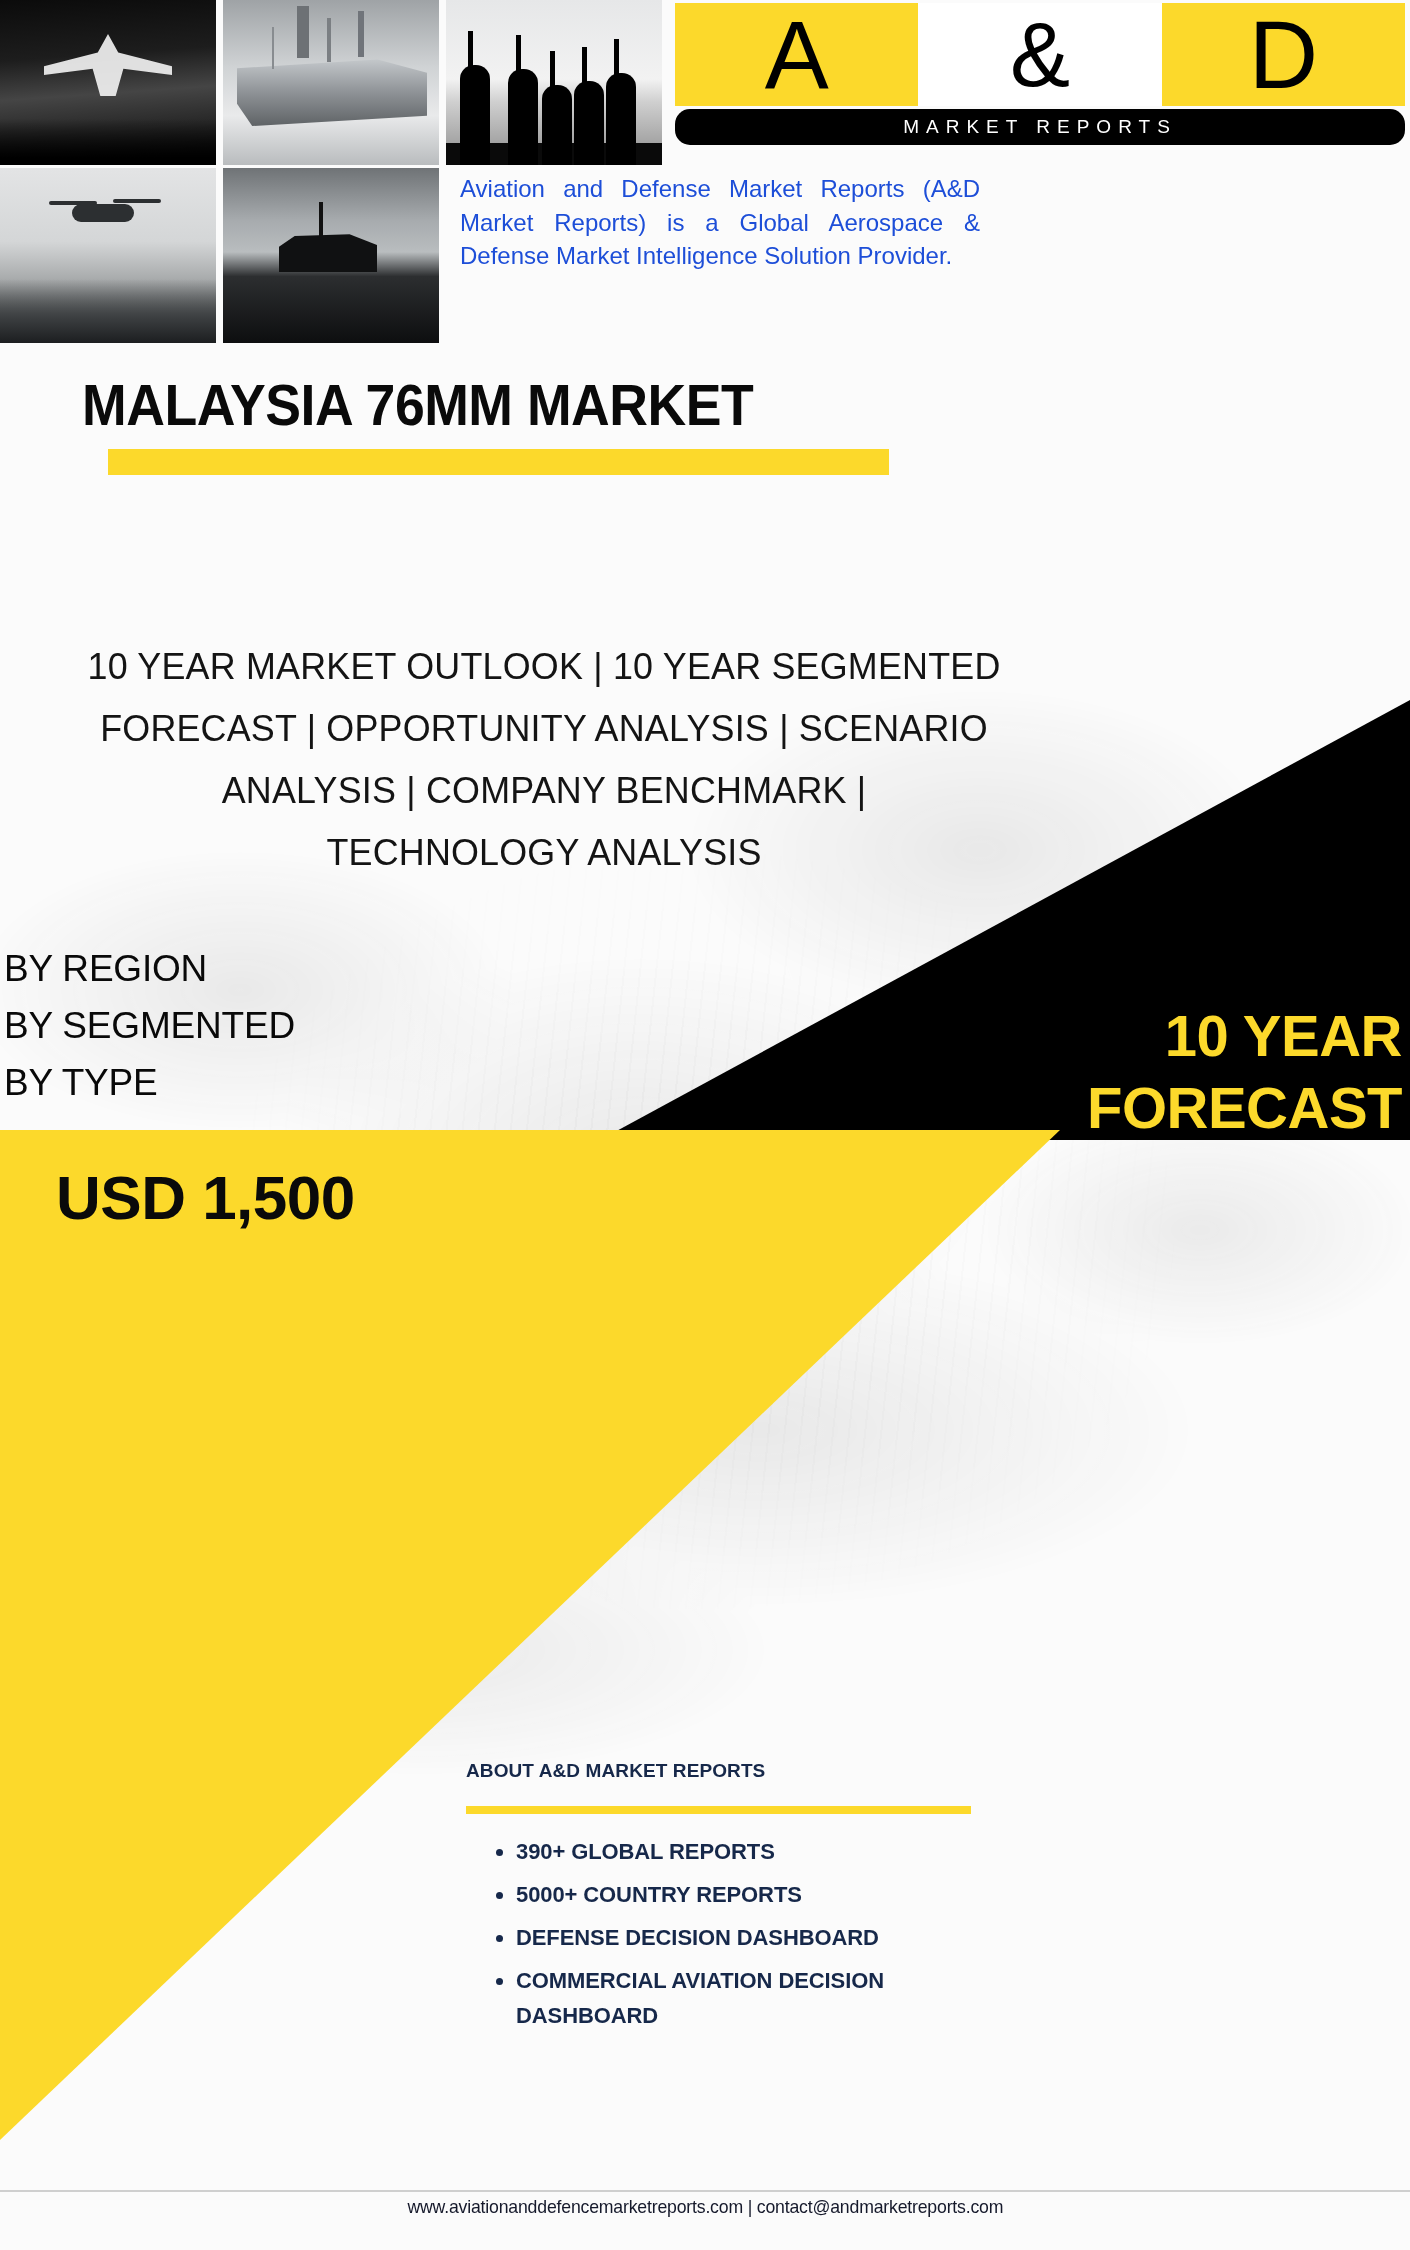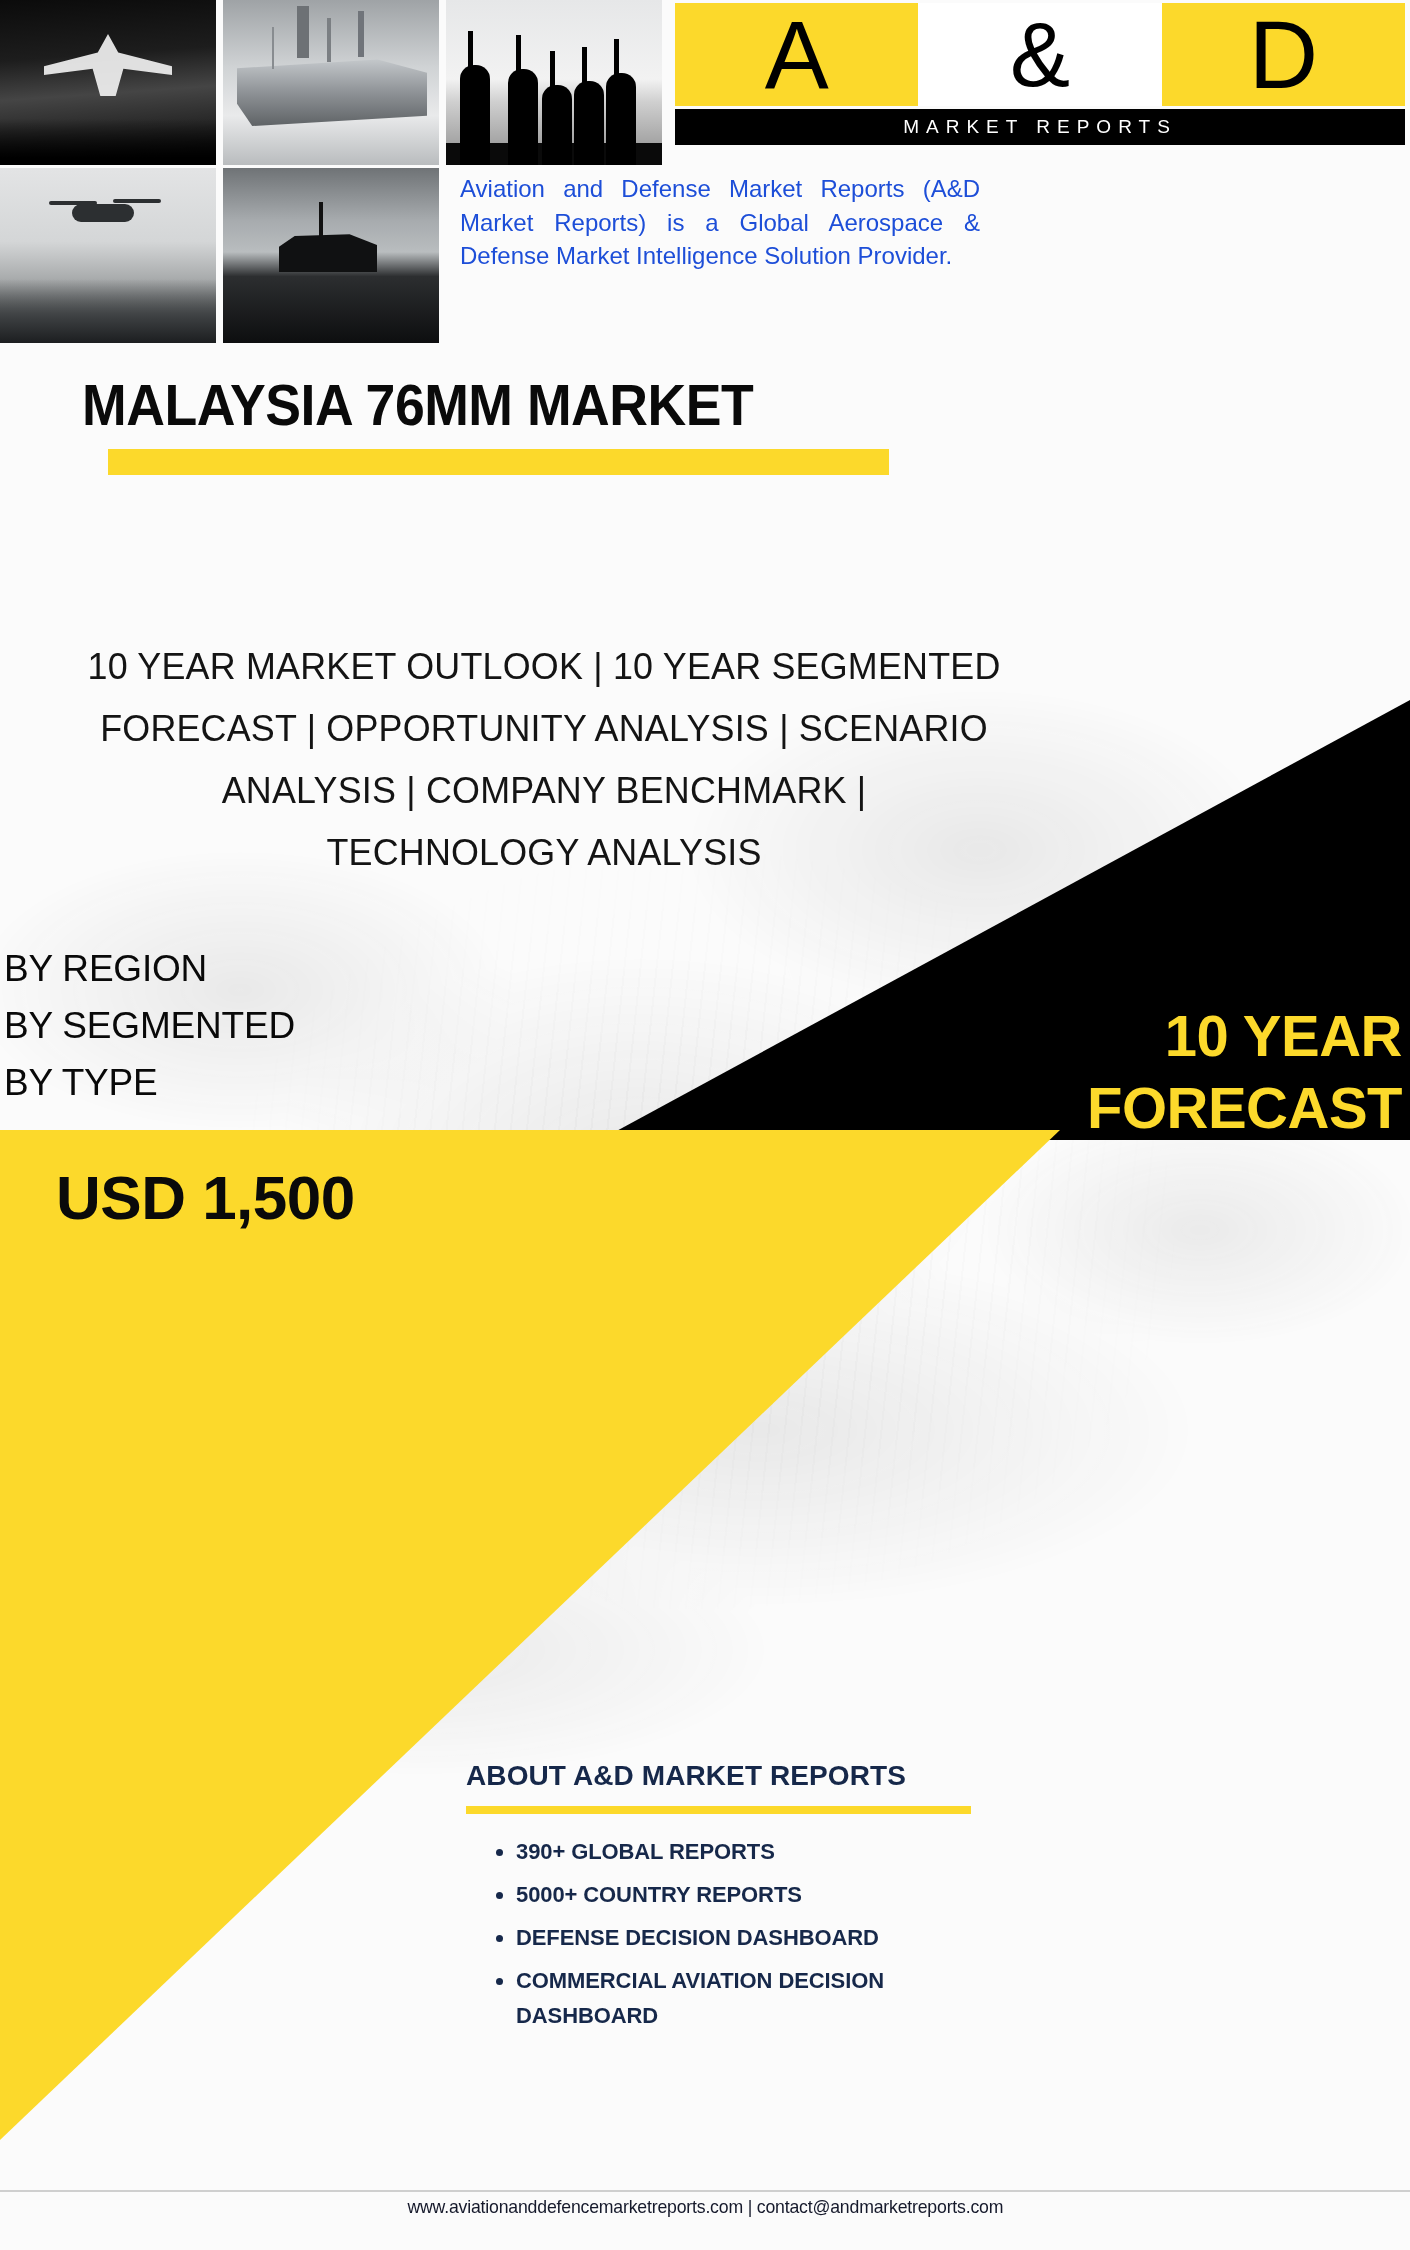--- a/index.html
+++ b/index.html
@@ -89,21 +89,21 @@
 
   
   .logo{position:absolute;left:675px;top:3px;width:730px;height:142px;}
   .logo-row{position:absolute;left:0;top:0;width:730px;height:103px;display:flex;}
   .logo-cell{flex:1;display:flex;align-items:center;justify-content:center;
     font-weight:400;font-size:96px;line-height:1;color:#000;font-family:"Liberation Sans",sans-serif;}
   .logo-a{background:#fcd92b;}
   .logo-amp{background:#ffffff;font-size:90px;}
   .logo-d{background:#fcd92b;}
   .logo-bar{position:absolute;left:0;top:106px;width:730px;height:36px;background:#000;
-    display:flex;align-items:center;justify-content:center;}
+    display:flex;align-items:center;justify-content:center;border-radius:15px;}
   .logo-bar span{color:#fff;font-size:19px;letter-spacing:7px;font-weight:400;}
 
   
   .intro{position:absolute;left:460px;top:172px;width:520px;
     font-size:24px;line-height:33.5px;color:#1d4ed8;text-align:justify;text-justify:inter-word;}
 
   
   .title{position:absolute;left:82px;top:372px;width:1000px;
     font-size:57px;font-weight:700;letter-spacing:-.5px;color:#0a0a0a;
     font-family:"Liberation Sans Narrow","Liberation Sans",sans-serif;
@@ -131,21 +131,21 @@
 
   
   .wedge-yellow{position:absolute;left:0;top:1130px;width:1060px;height:1010px;
     background:#fcd92b;
     clip-path:polygon(0% 0%,1060px 0%,0% 100%);}
   .price{position:absolute;left:56px;top:1162px;
     font-size:62px;font-weight:700;color:#0a0a0a;letter-spacing:-.5px;}
 
   
   .about-h{position:absolute;left:466px;top:1760px;
-    font-size:28px;font-weight:700;color:#16284a;letter-spacing:.1px;}
+    font-size:19px;font-weight:700;color:#16284a;letter-spacing:.1px;}
   .about-rule{position:absolute;left:466px;top:1806px;width:505px;height:8px;background:#fcd92b;}
   .about-list{position:absolute;left:470px;top:1834px;width:500px;margin:0;padding:0 0 0 46px;
     list-style:disc;color:#16284a;}
   .about-list li{font-size:22px;font-weight:700;line-height:35px;margin-bottom:8px;letter-spacing:-.1px;}
 
   
   .footer-rule{position:absolute;left:0;top:2190px;width:1410px;height:2px;background:#cfcfcf;}
   .footer{position:absolute;left:0;top:2196px;width:1410px;text-align:center;
     font-size:19px;color:#15192b;font-weight:300;letter-spacing:-.2px;
     font-family:"Liberation Sans Narrow","Liberation Sans",sans-serif;}

